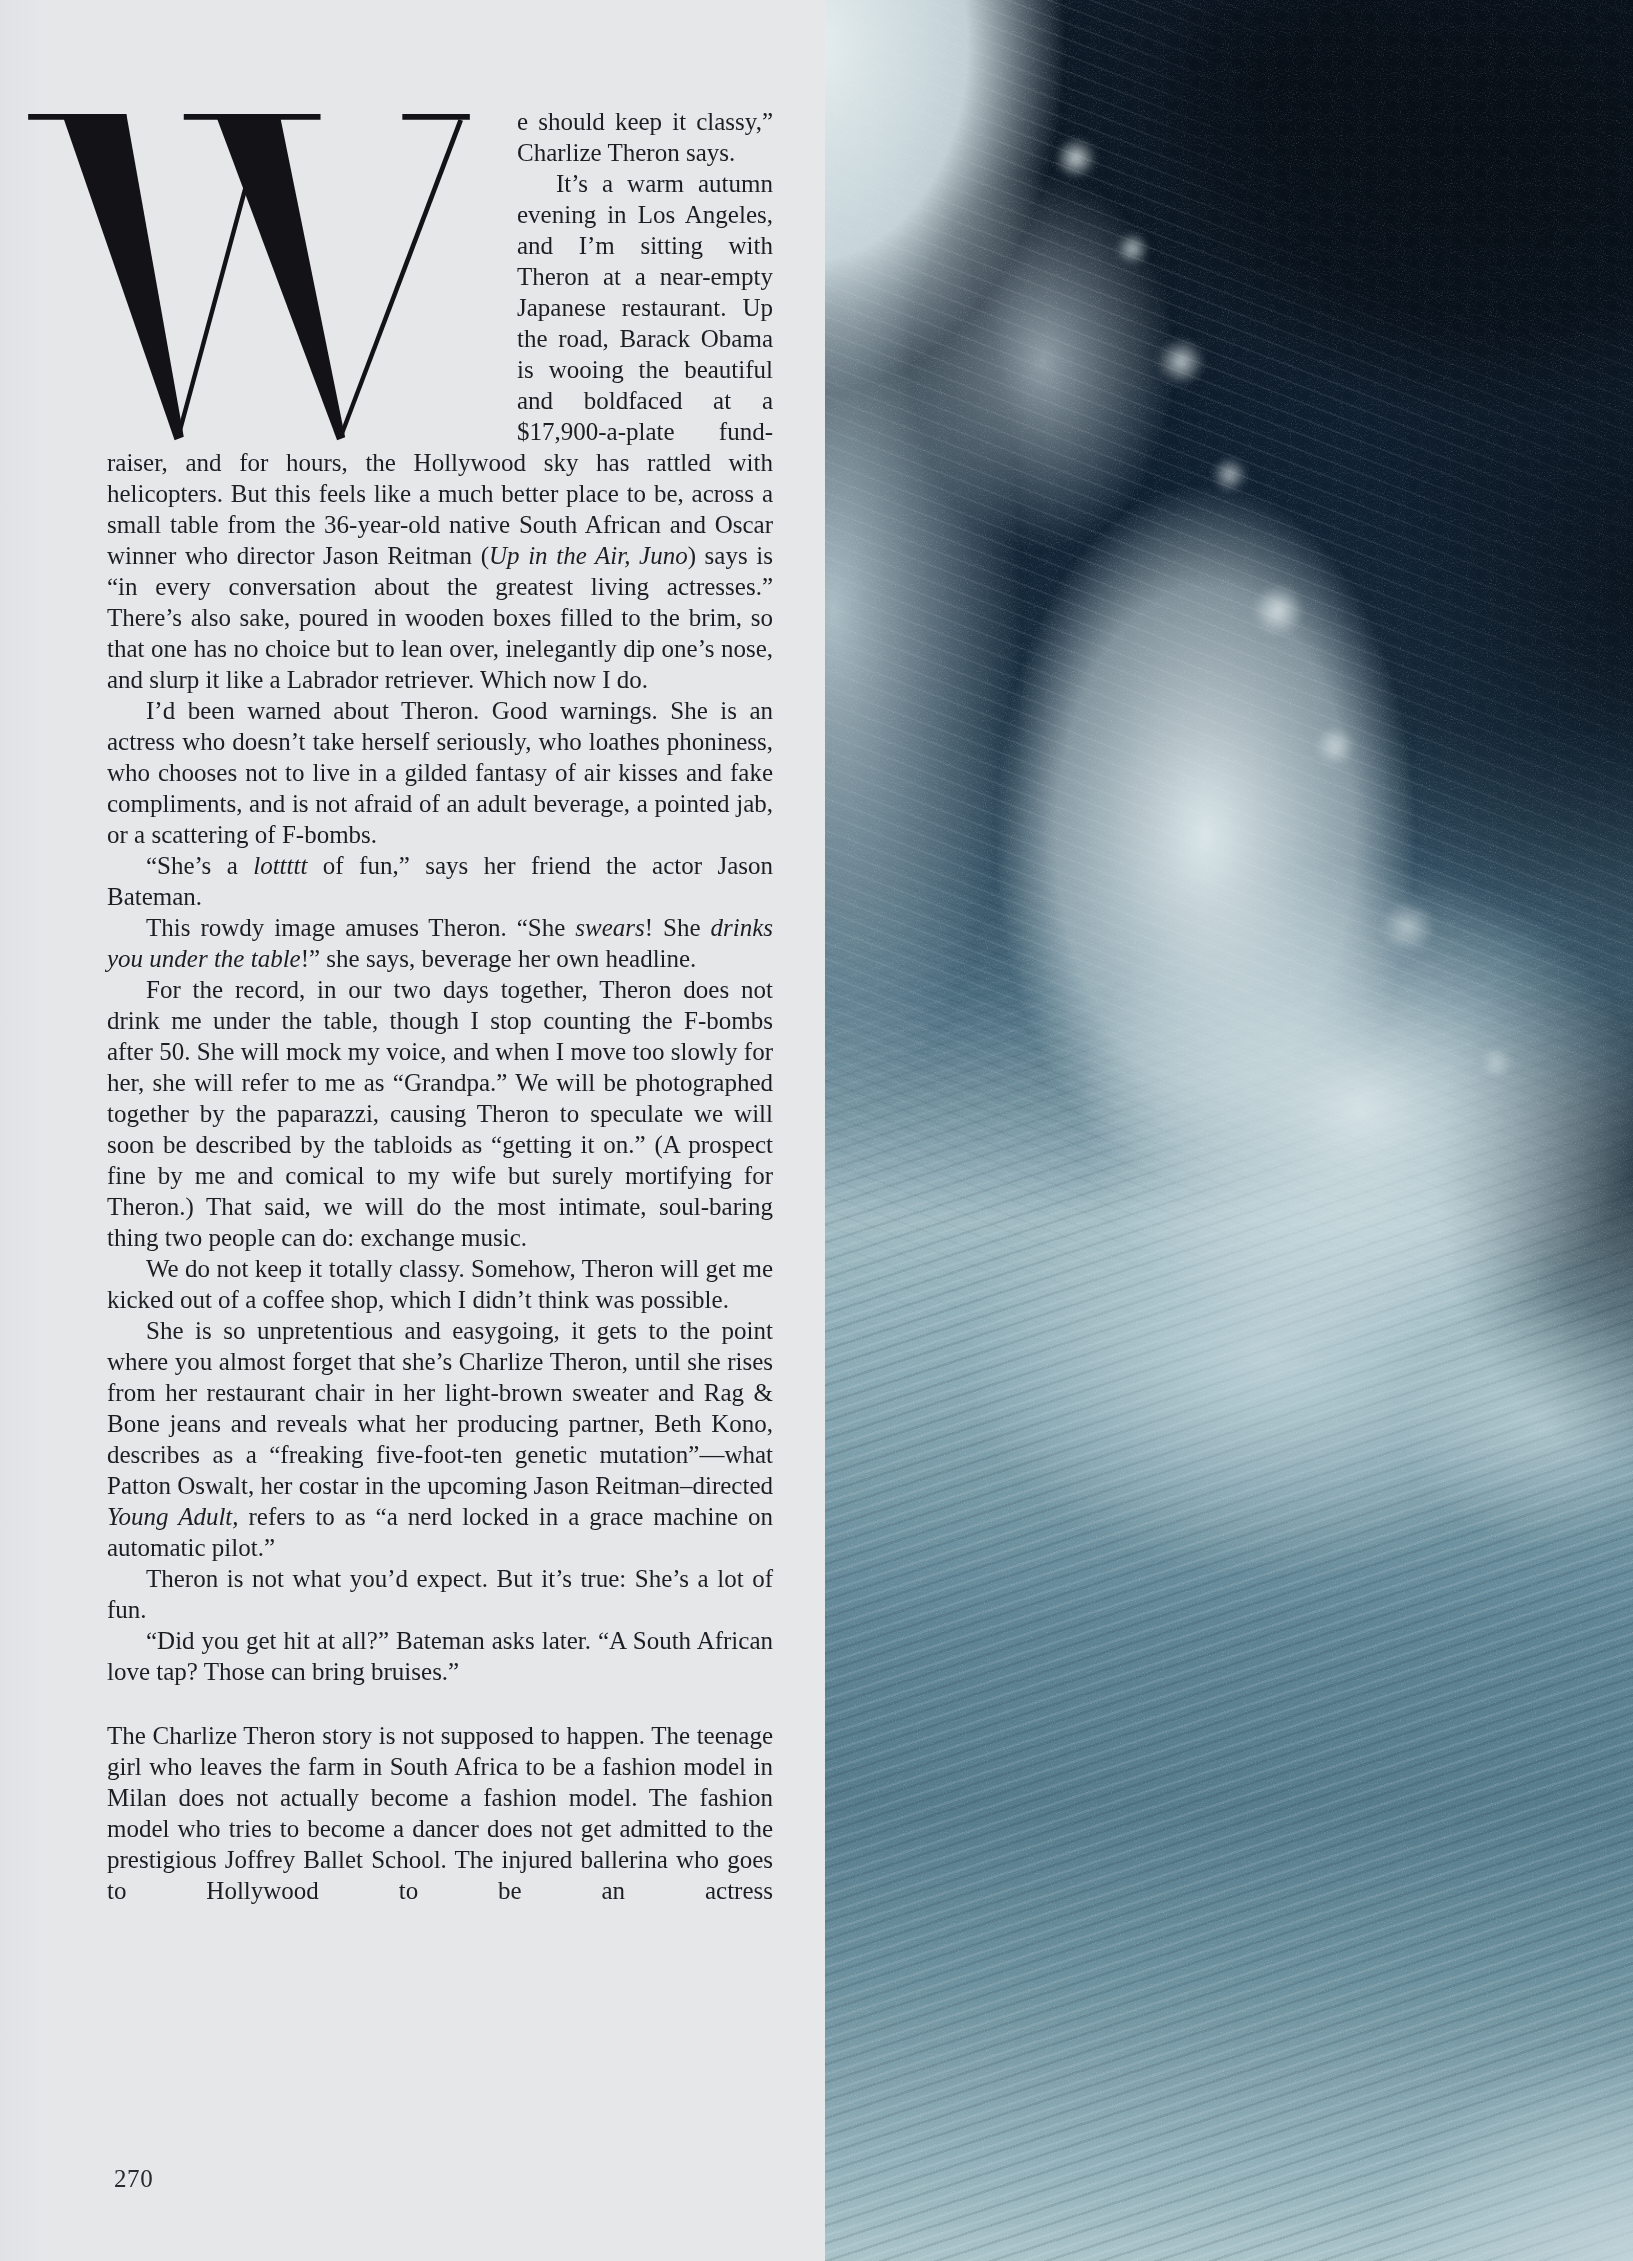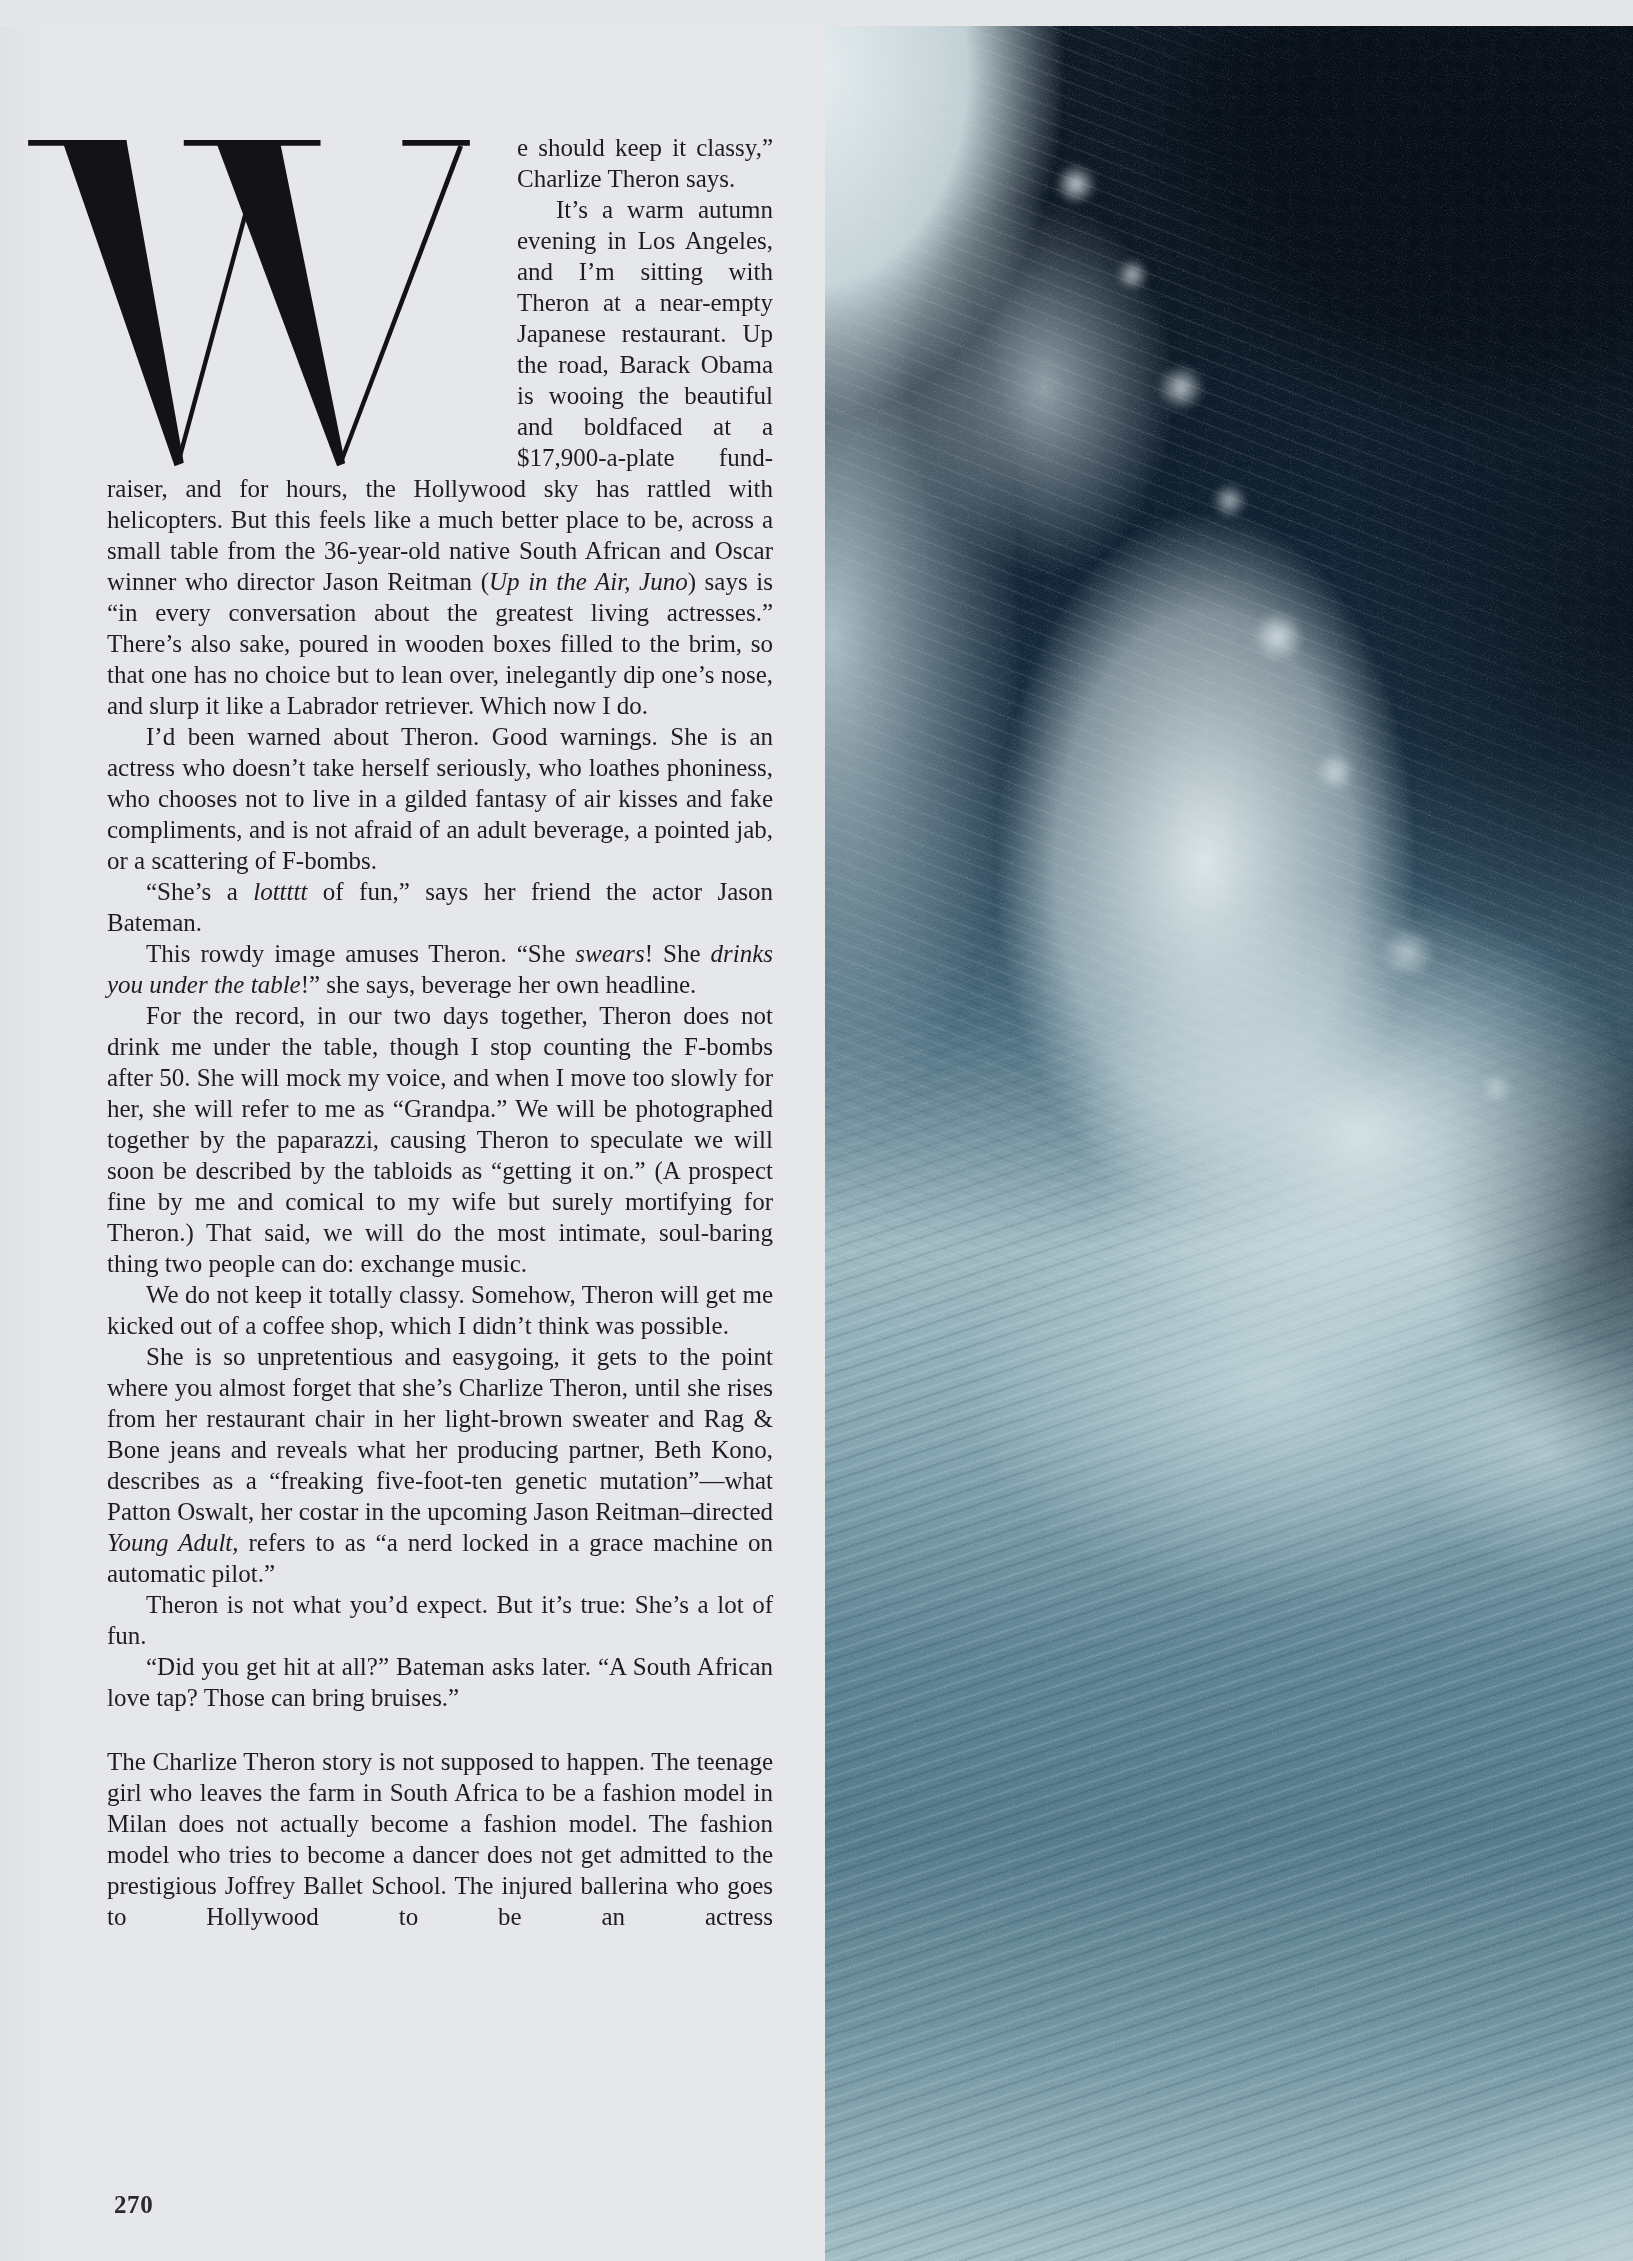--- a/index.html
+++ b/index.html
@@ -4,21 +4,20 @@
 <style>
   html, body { margin:0; padding:0; }
   body {
     width:1634px; height:2261px; position:relative;
     background:#e5e6e8;
     font-family:"Liberation Serif","DejaVu Serif",serif;
     overflow:hidden;
   }
   .page { position:absolute; inset:0; overflow:hidden;
     background:linear-gradient(90deg,#e1e2e5 0,#e6e7e9 3%,#e6e7e9 97%,#e2e3e5 100%);
-    margin-top:26px;
   }
 
   
   .photo { position:absolute; left:825px; top:0; width:809px; height:2261px;
     background:#10202e; overflow:hidden; }
   .ph { position:absolute; inset:0; }
   .ph-base { background:linear-gradient(to bottom,
       #0d1926 0%, #0c1824 10%, #102132 22%, #1b3244 32%,
       #4c6e80 44%, #9fbac2 54%, #86a7b2 62%, #5f8494 72%,
       #567b8b 80%, #6e929f 88%, #93b1ba 96%, #a9c3c9 100%); }
@@ -66,21 +65,21 @@
   .para { margin:0; }
   .para.indent { text-indent:39px; }
   .para.section-gap { margin-top:33px; }
   .para.cut { text-align-last:justify; }
   .dropcap { float:left; width:489px; height:338px; margin-left:-79px; }
   .dropcap svg { display:block; margin-top:7.5px; }
   .sr-only { position:absolute; width:0.6px; height:0.6px; overflow:hidden;
     clip:rect(0 0 0 0); opacity:0; }
 
   .folio { position:absolute; left:114px; top:2165px;
-    font-size:25px; letter-spacing:0.6px; color:#2a2a2e;font-weight:bold; }
+    font-size:25px; letter-spacing:0.6px; color:#2a2a2e; }
 </style>
 </head>
 <body>
 
 <div class="page">
 
   <div class="photo">
     <div class="ph ph-base"></div>
     <div class="ph ph-streaks-low"></div>
     <div class="ph ph-streaks-high"></div>

